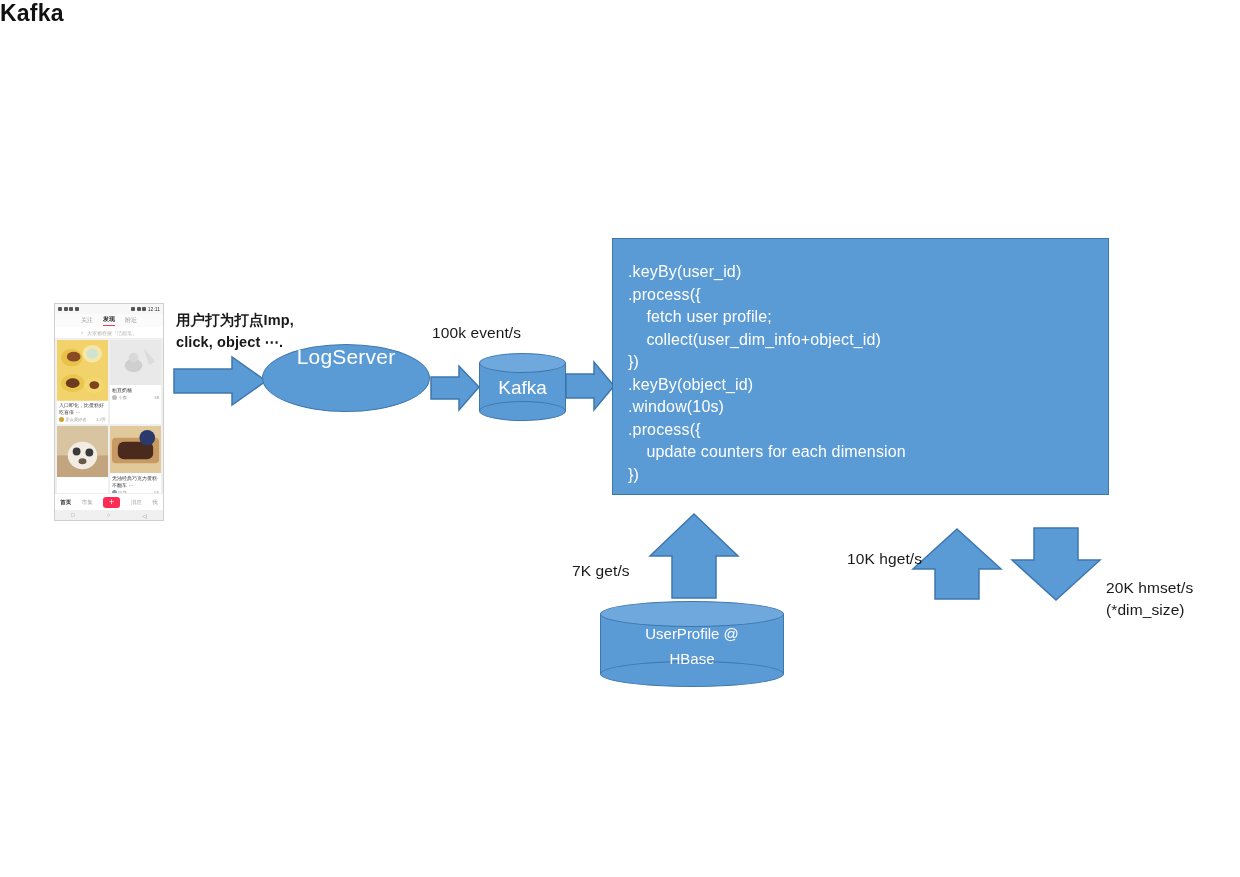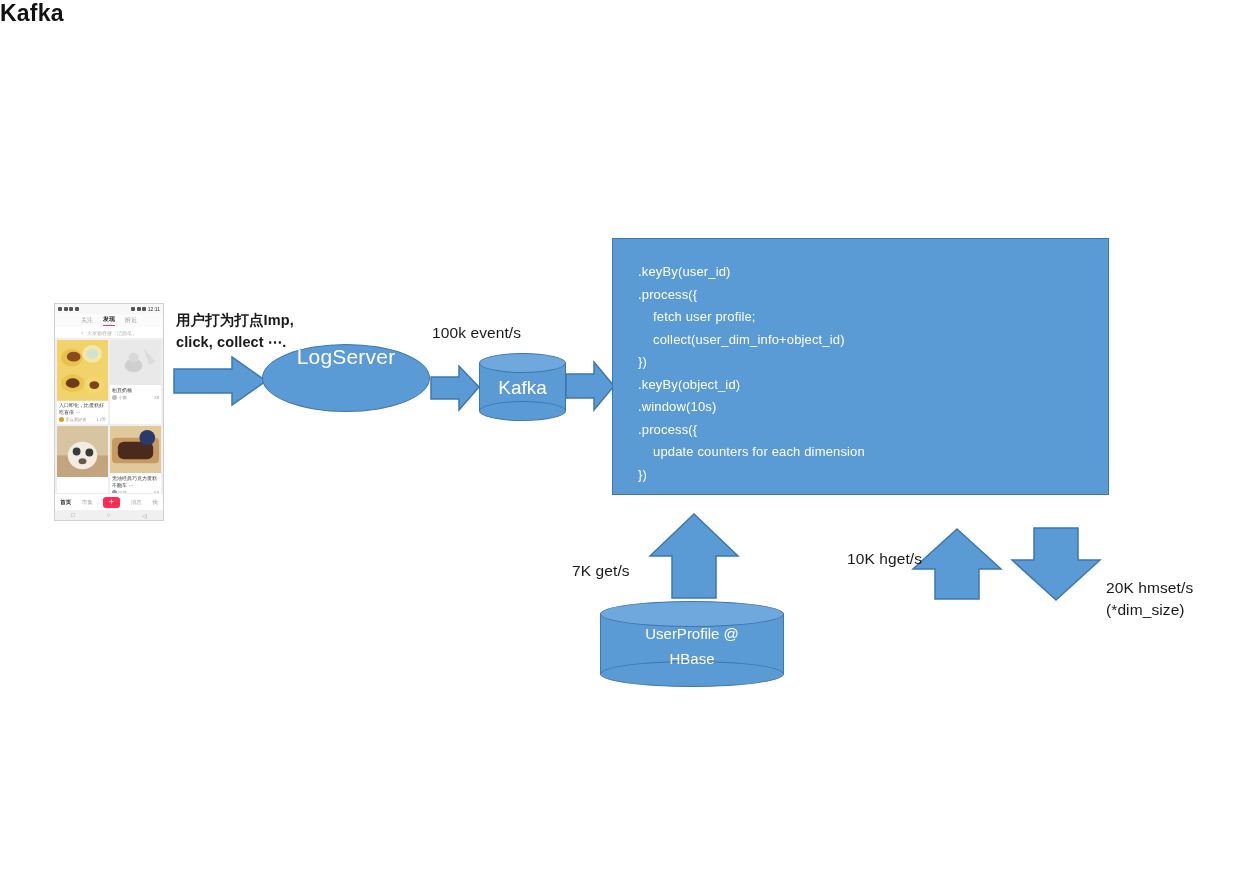--- a/index.html
+++ b/index.html
@@ -54,24 +54,24 @@
     left: 612px;
     top: 238px;
     width: 497px;
     height: 257px;
     background: #5B9BD5;
     border: 1.5px solid #3E77AE;
     box-sizing: border-box;
   }
   #flink-code {
     position: absolute;
-    left: 25px;
+    left: 15px;
     top: 22px;
     color: #ffffff;
-    font-size: 13px;
+    font-size: 16px;
     line-height: 22.5px;
     white-space: pre;
     letter-spacing: 0.15px;
   }
 
   
   #logserver {
     left: 262px;
     top: 344px;
     width: 168px;
@@ -390,21 +390,21 @@
     </div>
 
     <div class="sysnav">
       <span>□</span>
       <span>○</span>
       <span>◁</span>
     </div>
   </div>
 
   <div class="label label-bold" style="left:176px; top:310px;">用户打为打点Imp,
-click, collect ⋯.</div>
+click, object ⋯.</div>
 
   <svg class="arrow-svg" style="left:174px; top:357px;" width="94" height="48">
     <polygon class="arrow-shape" points="0,12 58,12 58,0 92,24 58,48 58,36 0,36"></polygon>
   </svg>
 
   <div class="node" id="logserver">
     <div class="ell">
       <span class="txt">LogServer</span>
     </div>
   </div>

